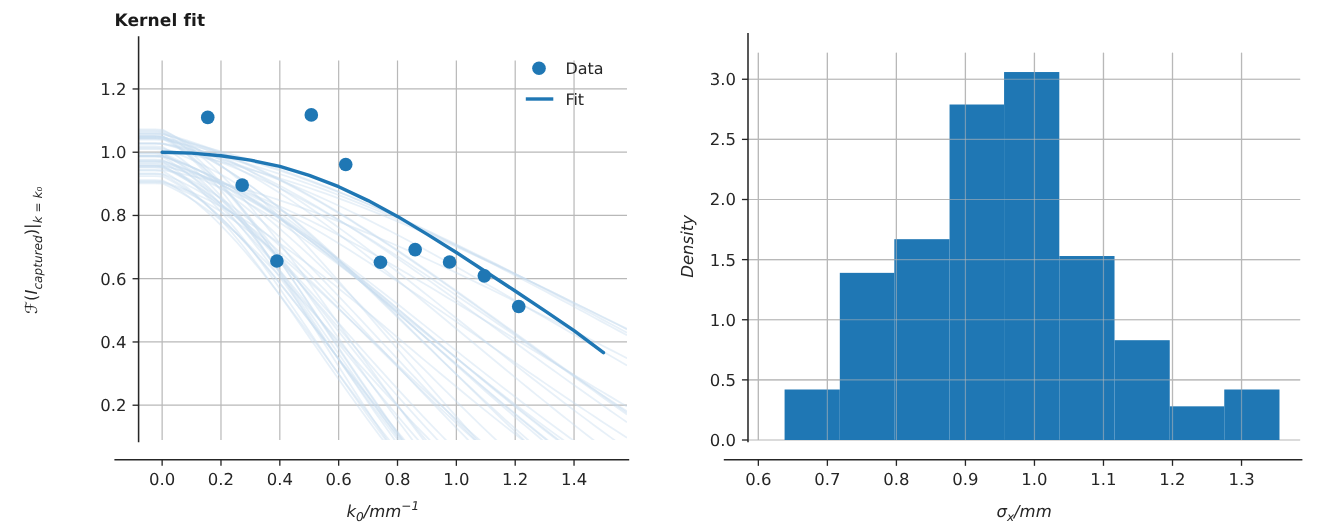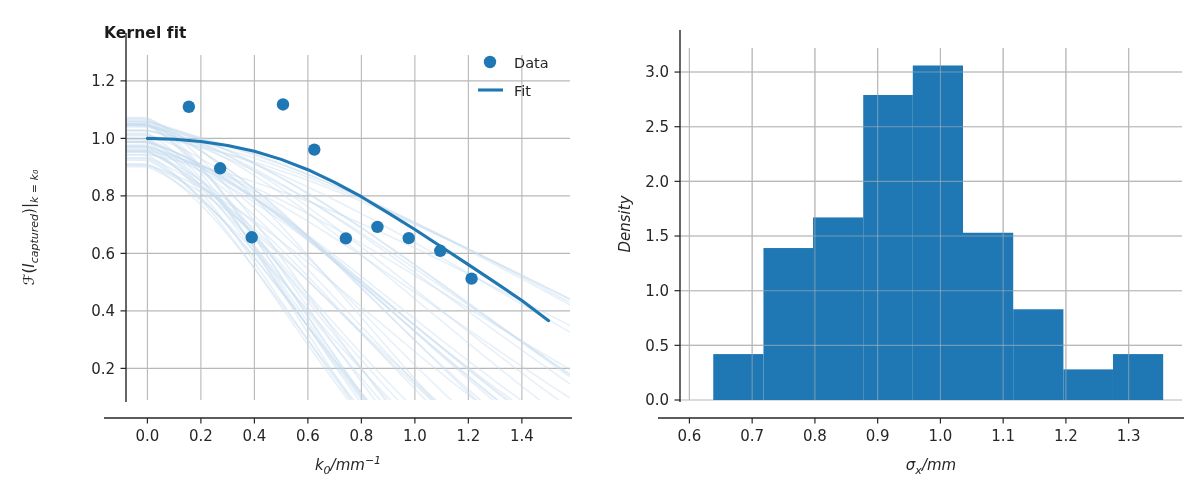--- a/index.html
+++ b/index.html
@@ -29,21 +29,21 @@
   #panel-right { left: 600px; width: 600px; }
 
   .panel-title {
     position: absolute;
     font-size: 15.5px;
     font-weight: bold;
     color: #1a1a1a;
     letter-spacing: 0.1px;
     white-space: nowrap;
   }
-  #title-left  { left: 104px; top: 24px; }
+  #title-left  { left: 104px; top: 10px; }
 
   svg { display: block; }
   .tick-label {
     font-family: "DejaVu Sans", "Liberation Sans", sans-serif;
     font-size: 15px;
     fill: #262626;
   }
   .axis-label {
     font-family: "DejaVu Sans", "Liberation Sans", sans-serif;
     font-size: 15px;

